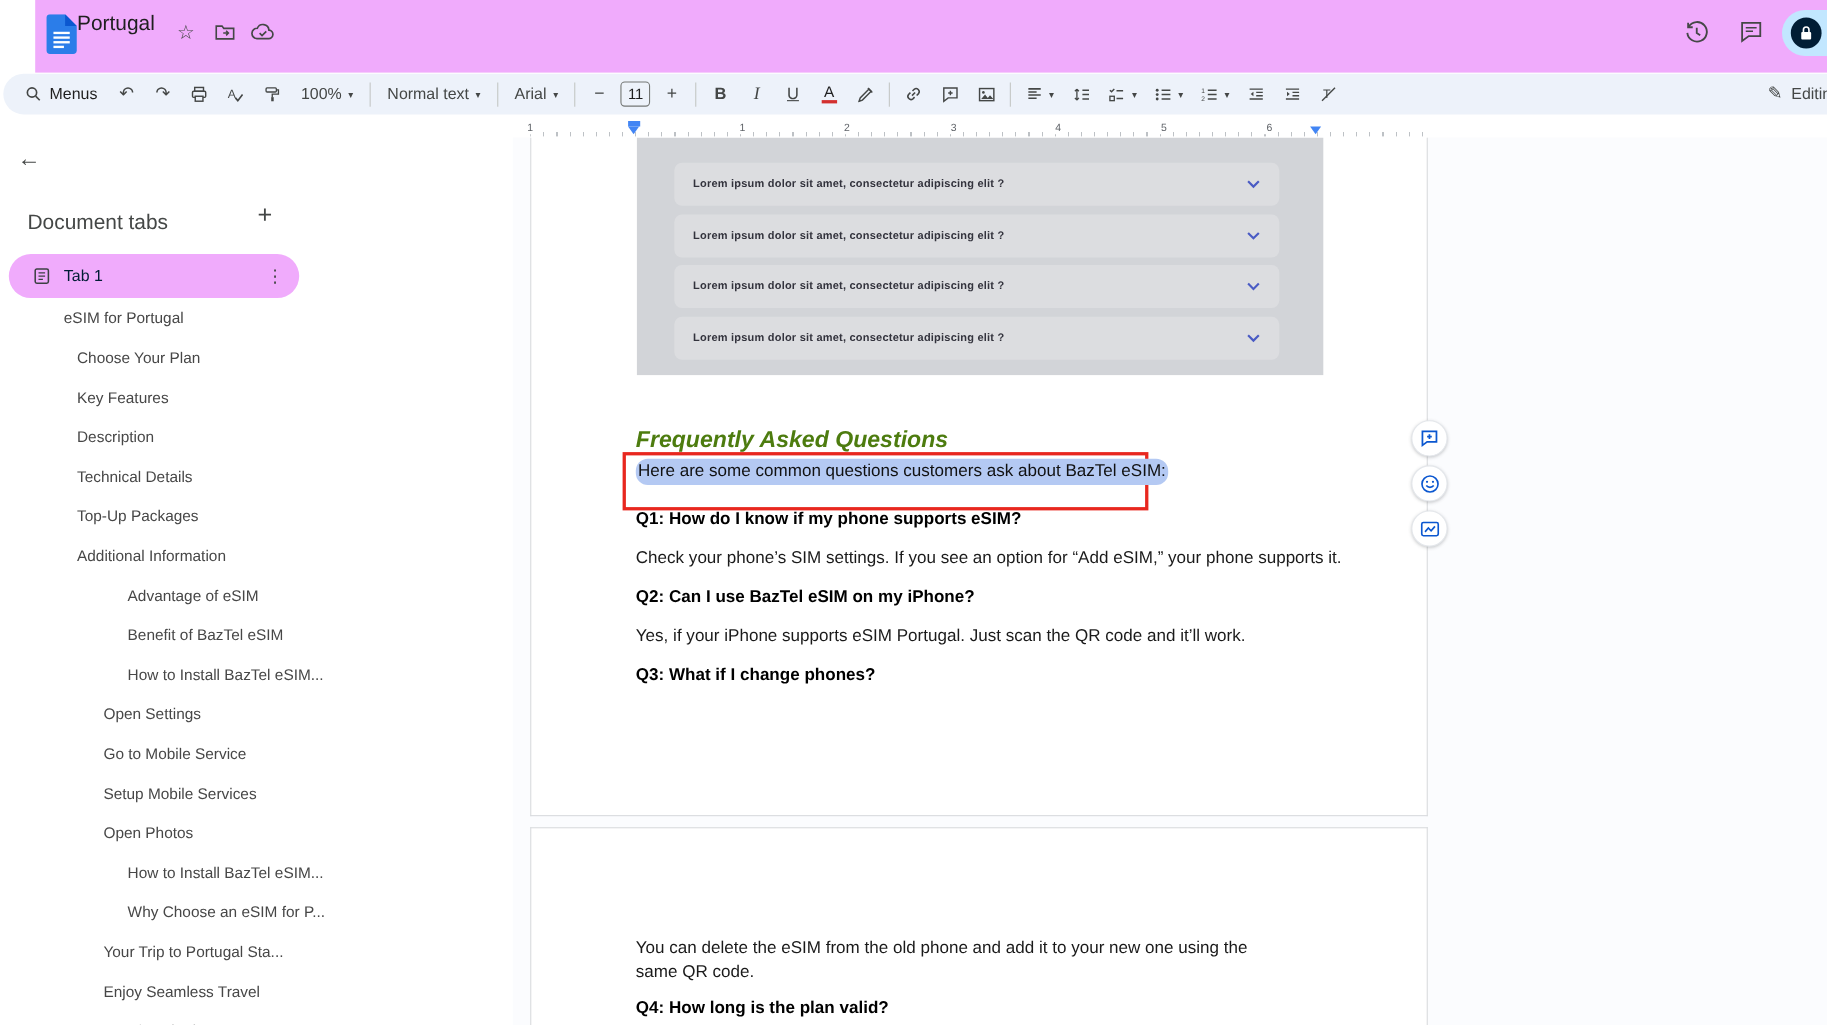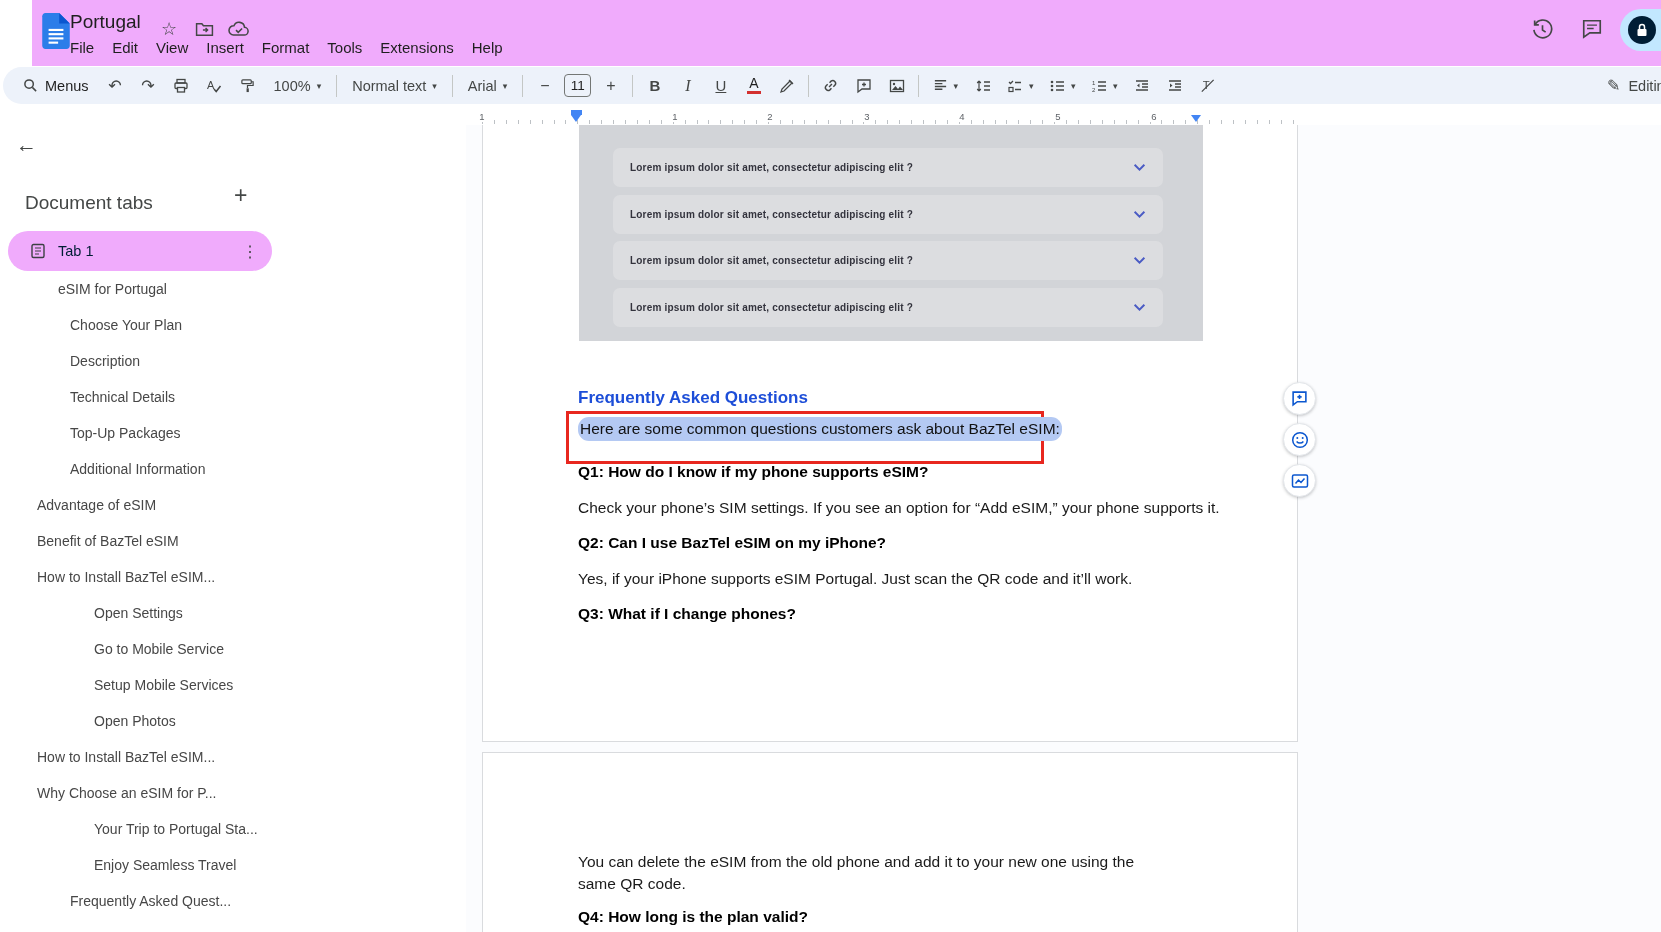--- a/index.html
+++ b/index.html
@@ -60,36 +60,36 @@
   .back-btn { position:absolute; left:16px; top:30px; font-size:21px; color:#444746; line-height:1; }
   .dt-title { position:absolute; left:25px; top:88px; font-size:19px; color:#444746; }
   .dt-plus { position:absolute; left:234px; top:80px; font-size:23px; font-weight:300; color:#444746; line-height:1; }
   .tab-pill { position:absolute; left:8px; top:127px; width:264px; height:40px; background:#f0abfc;
               border-radius:20px; display:flex; align-items:center; }
   .tab-icon { margin-left:22px; display:flex; }
   .tab-label { margin-left:12px; font-size:14.5px; font-weight:500; color:#001d35; }
   .tab-kebab { margin-left:auto; margin-right:14px; color:#444746; font-size:16px; }
   .outline-list { position:absolute; left:0; top:167px; width:450px; }
   .o-item { height:36px; line-height:36px; font-size:14px; color:#474747; white-space:nowrap; overflow:hidden; }
-  .lv0 { padding-left:58px; } .lv1 { padding-left:70px; } .lv2 { padding-left:37px; } .lv3 { padding-left:94px; }
+  .lv0 { padding-left:58px; } .lv1 { padding-left:70px; } .lv2 { padding-left:116px; } .lv3 { padding-left:94px; }
 
   
   .canvas-bg { position:absolute; left:466px; top:125px; width:1195px; height:807px; background:#fbfcfe; z-index:0; }
   .page-1 { position:absolute; left:482px; top:125px; width:816px; height:617px; background:#fff;
             border:1px solid #d9dbde; border-top:none; z-index:1; }
   .page-2 { position:absolute; left:482px; top:752px; width:816px; height:200px; background:#fff;
             border:1px solid #d9dbde; border-bottom:none; z-index:1; }
 
   .img-block { position:absolute; left:96px; top:0; width:624px; height:216px; background:#d2d4d8; }
   .acc-row { position:absolute; left:34px; width:550px; height:39px; background:#dcdde0;
              border-radius:7px; display:flex; align-items:center; padding:0 17px; }
   .acc-txt { font-size:10px; font-weight:700; color:#33333d; letter-spacing:.2px; }
   .acc-chev { margin-left:auto; display:flex; }
 
-  .h3 { position:absolute; left:95px; top:263px; font-size:17px; font-weight:700; color:#1d4ed8; }
+  .h3 { position:absolute; left:95px; top:263px; font-size:21px; font-weight:700; color:#4d7c0f;font-style:italic; }
   .red-box { position:absolute; left:83px; top:286px; width:478px; height:53px; border:3px solid #e8271f; }
   .sel-line { position:absolute; left:95px; top:295px; font-size:15.5px; color:#111; white-space:nowrap; }
   .hl { background:#b4c9f3; padding:3px 2px 4px 2px;border-radius:11px; }
   .para { position:absolute; left:95px; font-size:15.5px; color:#1a1a1a; line-height:22px; }
   .qb { font-weight:700; color:#000; }
 
   
   .fab { position:absolute; left:1283px; width:33px; height:33px; border-radius:50%; background:#fff;
          border:1px solid #e4e7eb; box-shadow:0 1px 3px rgba(60,64,67,.28); display:flex;
          align-items:center; justify-content:center; z-index:6; }
@@ -119,30 +119,20 @@
         </svg>
     </span>
     <span class="icon-btn">
       <svg width="22" height="16" viewBox="0 0 20 14">
           <path d="M5 12.5h9.5a3.5 3.5 0 0 0 .5-7A5 5 0 0 0 5.4 4 4 4 0 0 0 5 12.5z" fill="none" stroke="#444746" stroke-width="1.4"></path>
           <path d="M7.3 8l2 2 3.5-3.5" stroke="#444746" stroke-width="1.4" fill="none"></path>
         </svg>
     </span>
   </span>
 
-  <nav class="menubar">
-    <span class="menu-item">File</span>
-    <span class="menu-item">Edit</span>
-    <span class="menu-item">View</span>
-    <span class="menu-item">Insert</span>
-    <span class="menu-item">Format</span>
-    <span class="menu-item">Tools</span>
-    <span class="menu-item">Extensions</span>
-    <span class="menu-item">Help</span>
-  </nav>
 
   <span class="right-icons">
     <span class="icon-btn">
       <svg width="23" height="23" viewBox="0 0 22 22">
           <path d="M4 6a8.5 8.5 0 1 1-1.2 5.4" fill="none" stroke="#444746" stroke-width="1.6"></path>
           <path d="M3.5 2.5v4h4" fill="none" stroke="#444746" stroke-width="1.6"></path>
           <path d="M11 7v4.5l3 2" fill="none" stroke="#444746" stroke-width="1.6"></path>
         </svg>
     </span>
     <span class="icon-btn">
@@ -371,20 +361,21 @@
           <path d="M5 5h6M5 8h6M5 11h4" stroke="#3c4043" stroke-width="1.2"></path>
         </svg>
     </span>
     <span class="tab-label">Tab 1</span>
     <span class="tab-kebab">⋮</span>
   </div>
 
   <div class="outline-list">
     <div class="o-item lv0">eSIM for Portugal</div>
     <div class="o-item lv1">Choose Your Plan</div>
+    <div class="o-item lv1">Key Features</div>
     <div class="o-item lv1">Description</div>
     <div class="o-item lv1">Technical Details</div>
     <div class="o-item lv1">Top-Up Packages</div>
     <div class="o-item lv1">Additional Information</div>
     <div class="o-item lv2">Advantage of eSIM</div>
     <div class="o-item lv2">Benefit of BazTel eSIM</div>
     <div class="o-item lv2">How to Install BazTel eSIM...</div>
     <div class="o-item lv3">Open Settings</div>
     <div class="o-item lv3">Go to Mobile Service</div>
     <div class="o-item lv3">Setup Mobile Services</div>

